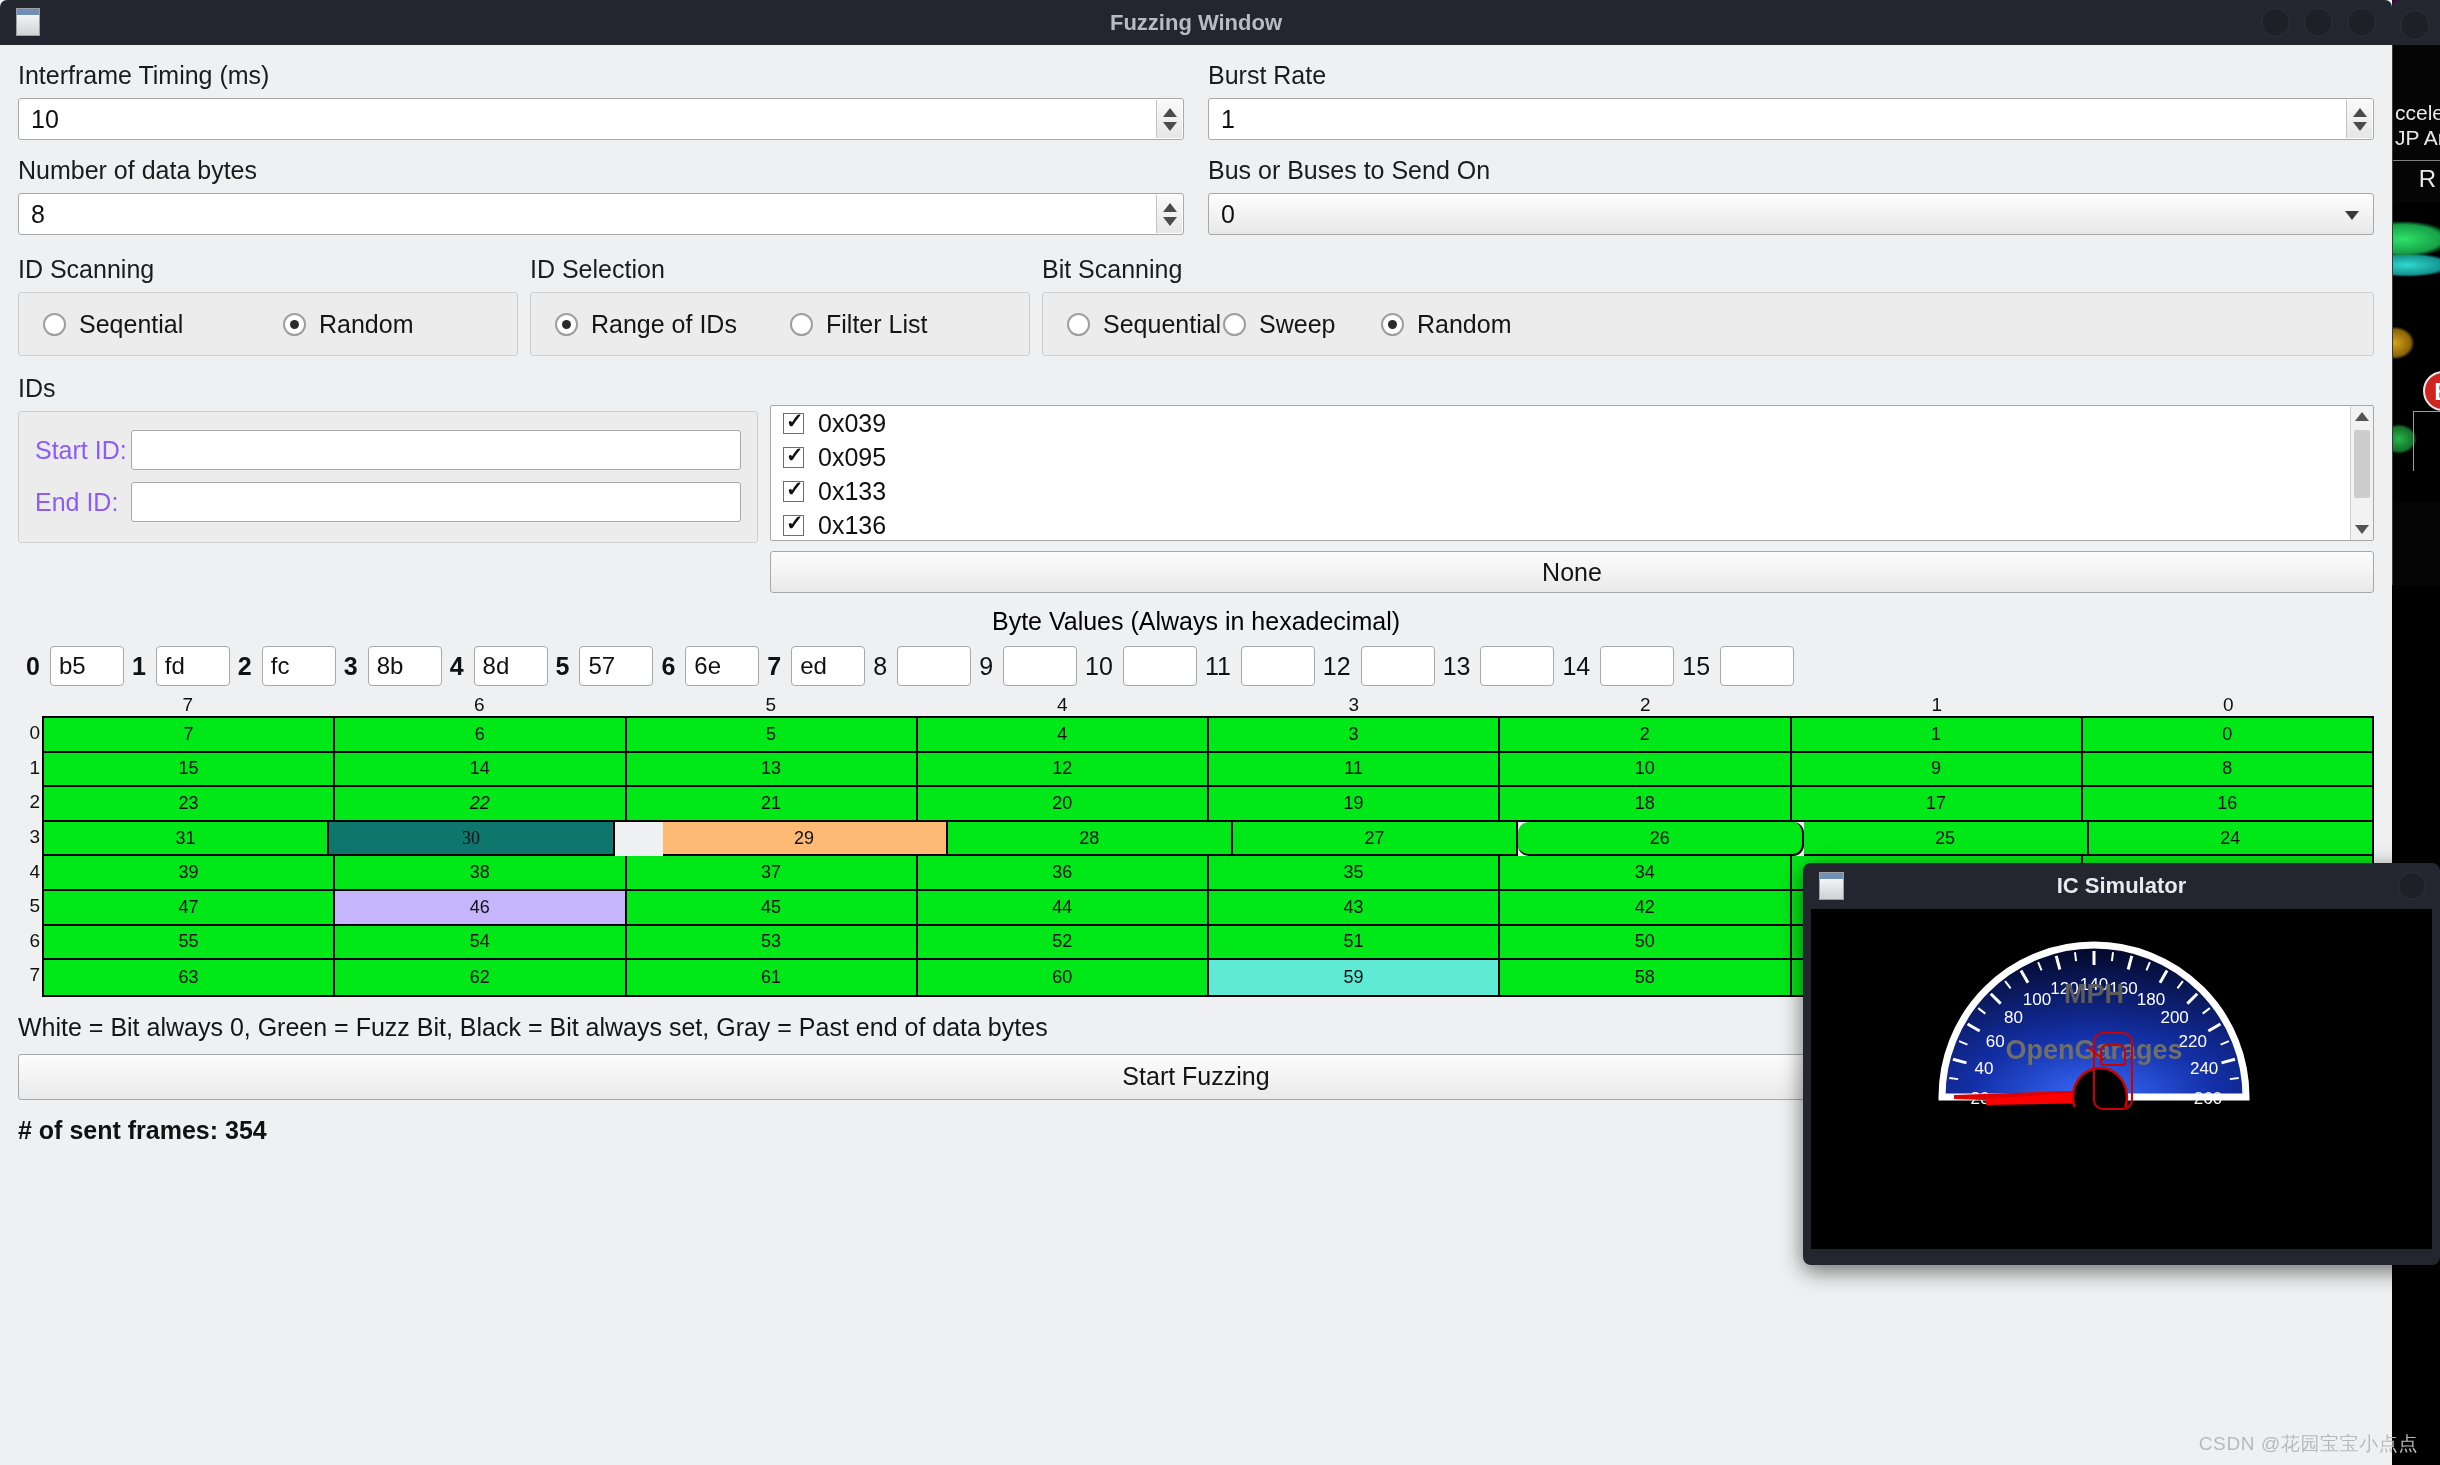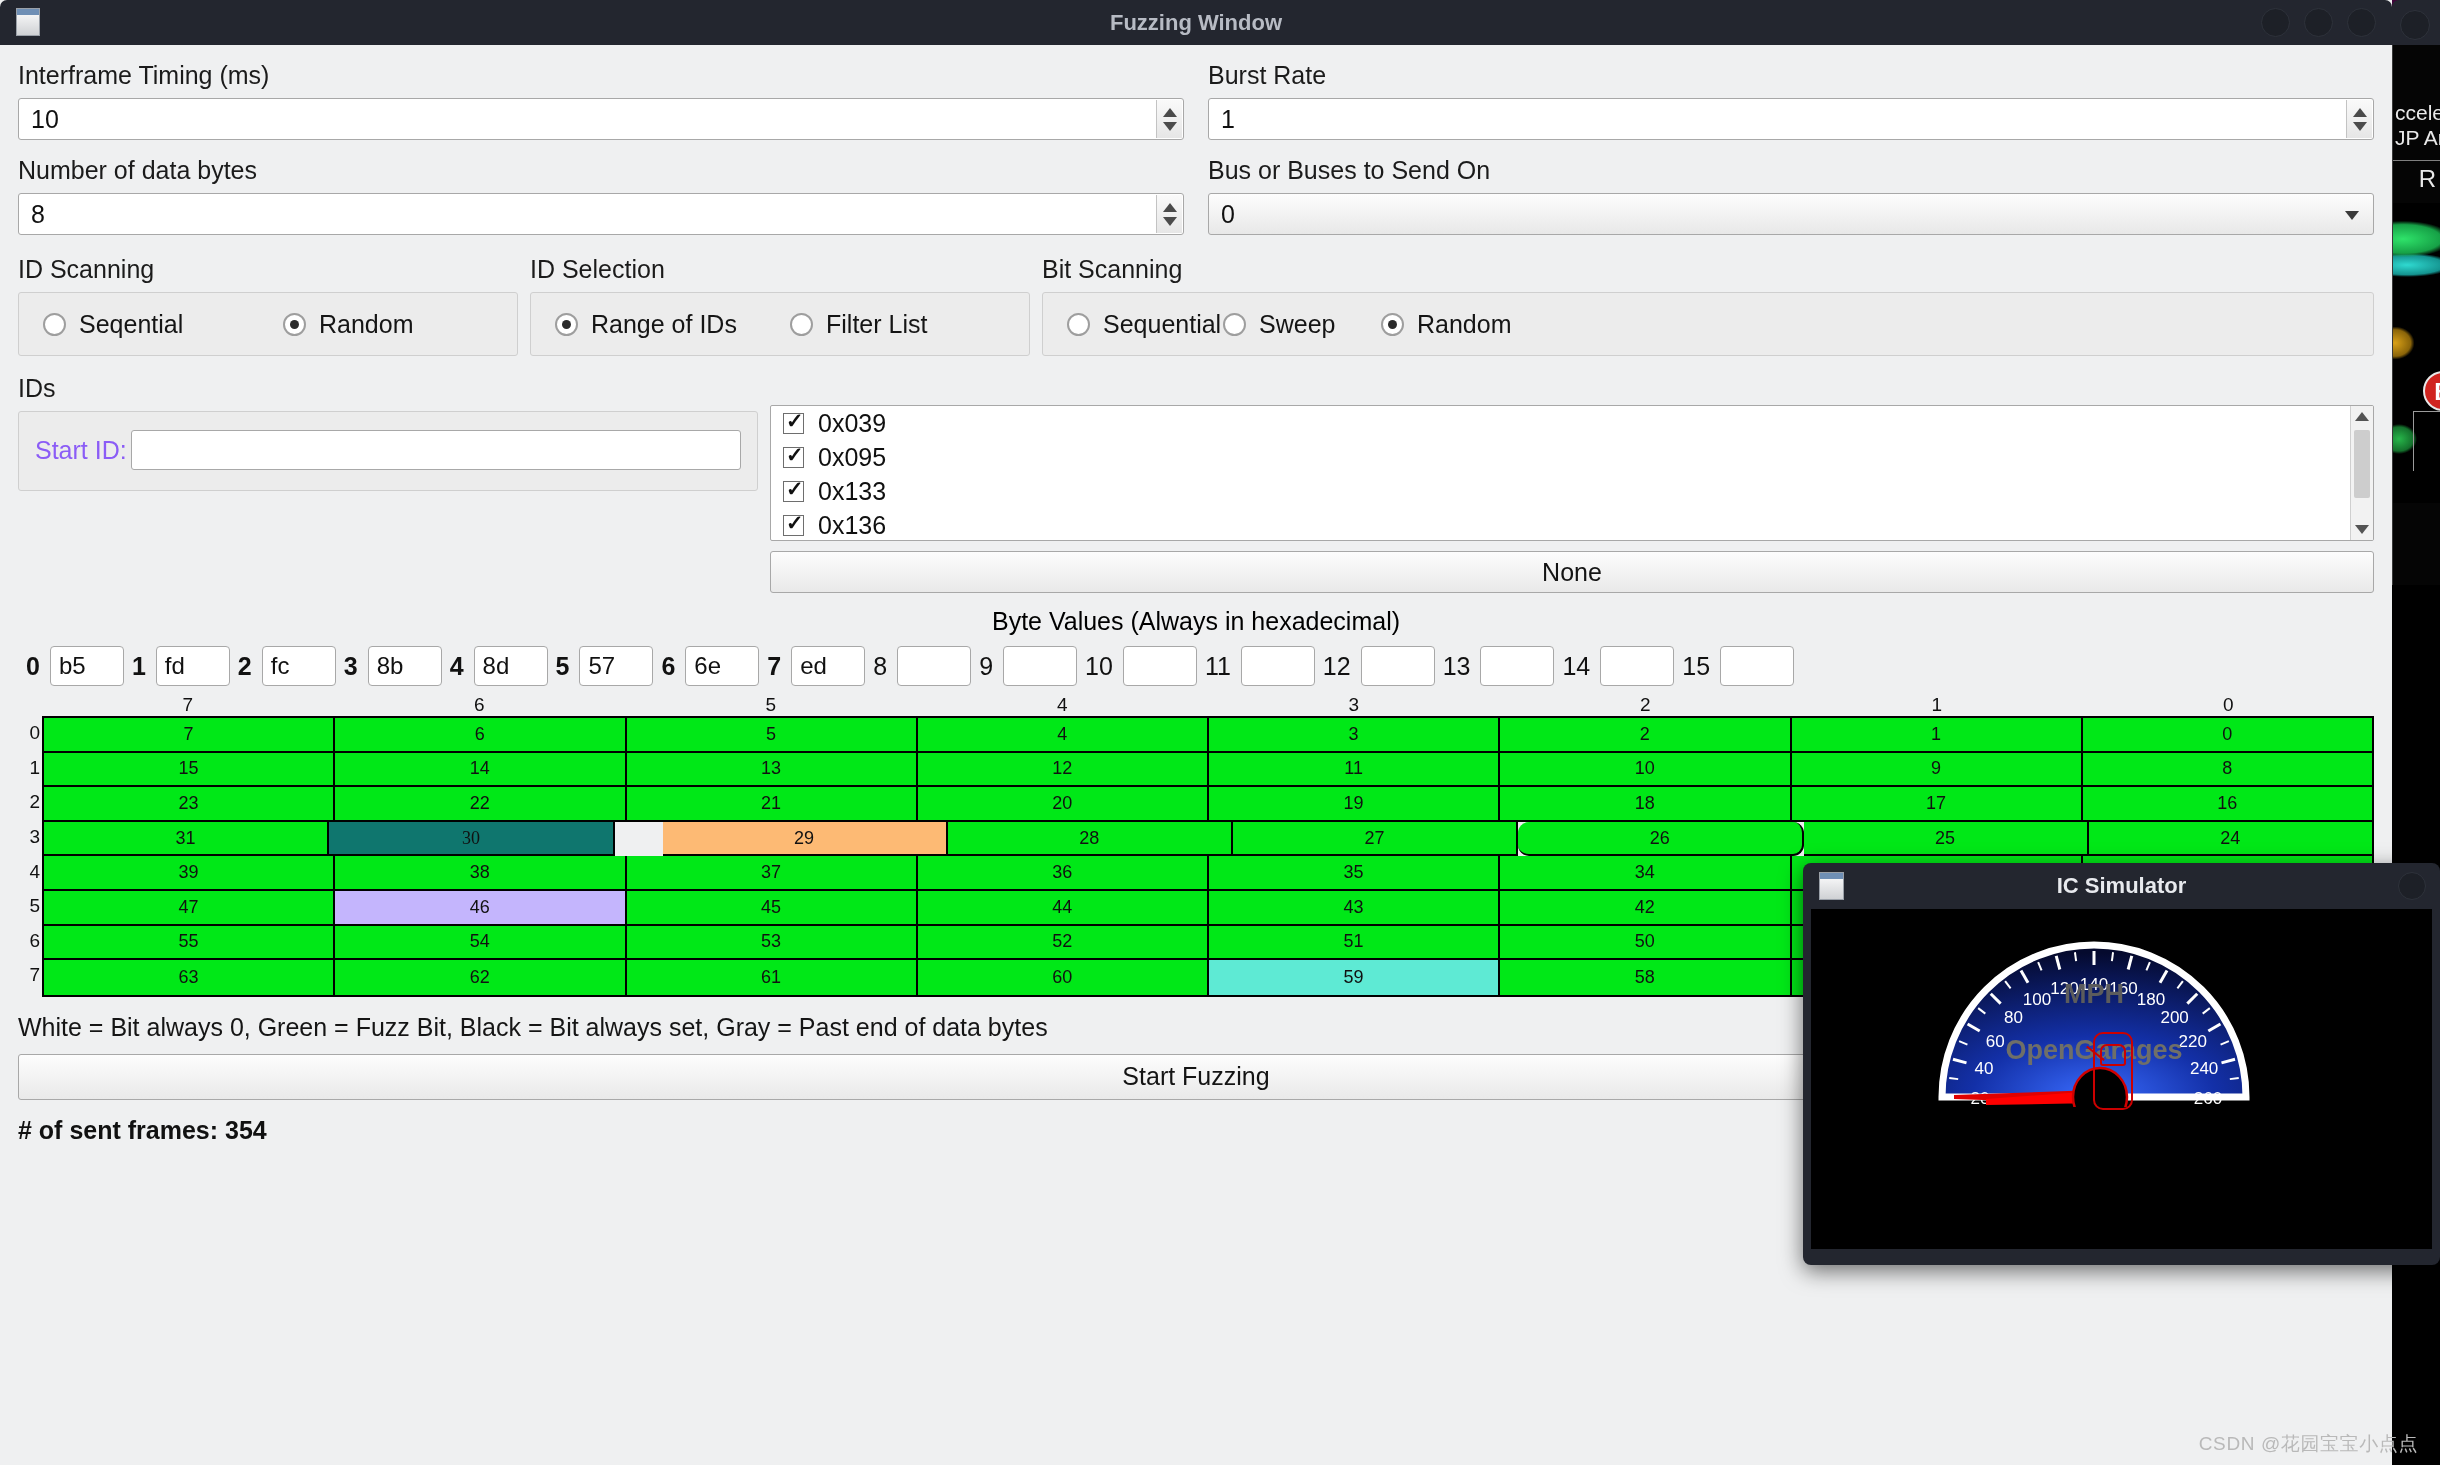--- a/index.html
+++ b/index.html
@@ -369,20 +369,24 @@
       </div>
 
       <div style="display:flex; gap:12px; margin-top:2px;">
         <div style="width:740px;">
           <span class="lbl field-label">IDs</span>
           <div class="groupbox id-group">
             <div class="id-row">
               <span class="cap">Start ID:</span>
               <div class="txtbox"></div>
             </div>
+            <div class="id-row">
+              <span class="cap">End ID:</span>
+              <div class="txtbox"></div>
+            </div>
           </div>
         </div>
 
         <div style="flex:1; padding-top:47px;">
           <div class="cklist">
             <div class="ck-item">
               <span class="ckbox on"></span>
               <span class="ck-label">0x039</span>
             </div>
             <div class="ck-item">
@@ -519,21 +523,21 @@
                 <div class="grid-cell" style="background: rgb(0, 232, 23);">14</div>
                 <div class="grid-cell" style="background: rgb(0, 232, 23);">13</div>
                 <div class="grid-cell" style="background: rgb(0, 232, 23);">12</div>
                 <div class="grid-cell" style="background: rgb(0, 232, 23);">11</div>
                 <div class="grid-cell" style="background: rgb(0, 232, 23);">10</div>
                 <div class="grid-cell" style="background: rgb(0, 232, 23);">9</div>
                 <div class="grid-cell" style="background: rgb(0, 232, 23);">8</div>
               </div>
               <div class="grid-row">
                 <div class="grid-cell" style="background: rgb(0, 232, 23);">23</div>
-                <div class="grid-cell" style="background: rgb(0, 232, 23);">22</div>
+                <div class="grid-cell" style="background: rgb(0, 232, 23); font-style: italic;">22</div>
                 <div class="grid-cell" style="background: rgb(0, 232, 23);">21</div>
                 <div class="grid-cell" style="background: rgb(0, 232, 23);">20</div>
                 <div class="grid-cell" style="background: rgb(0, 232, 23);">19</div>
                 <div class="grid-cell" style="background: rgb(0, 232, 23);">18</div>
                 <div class="grid-cell" style="background: rgb(0, 232, 23);">17</div>
                 <div class="grid-cell" style="background: rgb(0, 232, 23);">16</div>
               </div>
               <div class="grid-row">
                 <div class="grid-cell" style="background: rgb(0, 232, 23);">31</div>
                 <div class="grid-cell" style="background: #0f766e; font-family: Liberation Serif, serif;">30</div>

